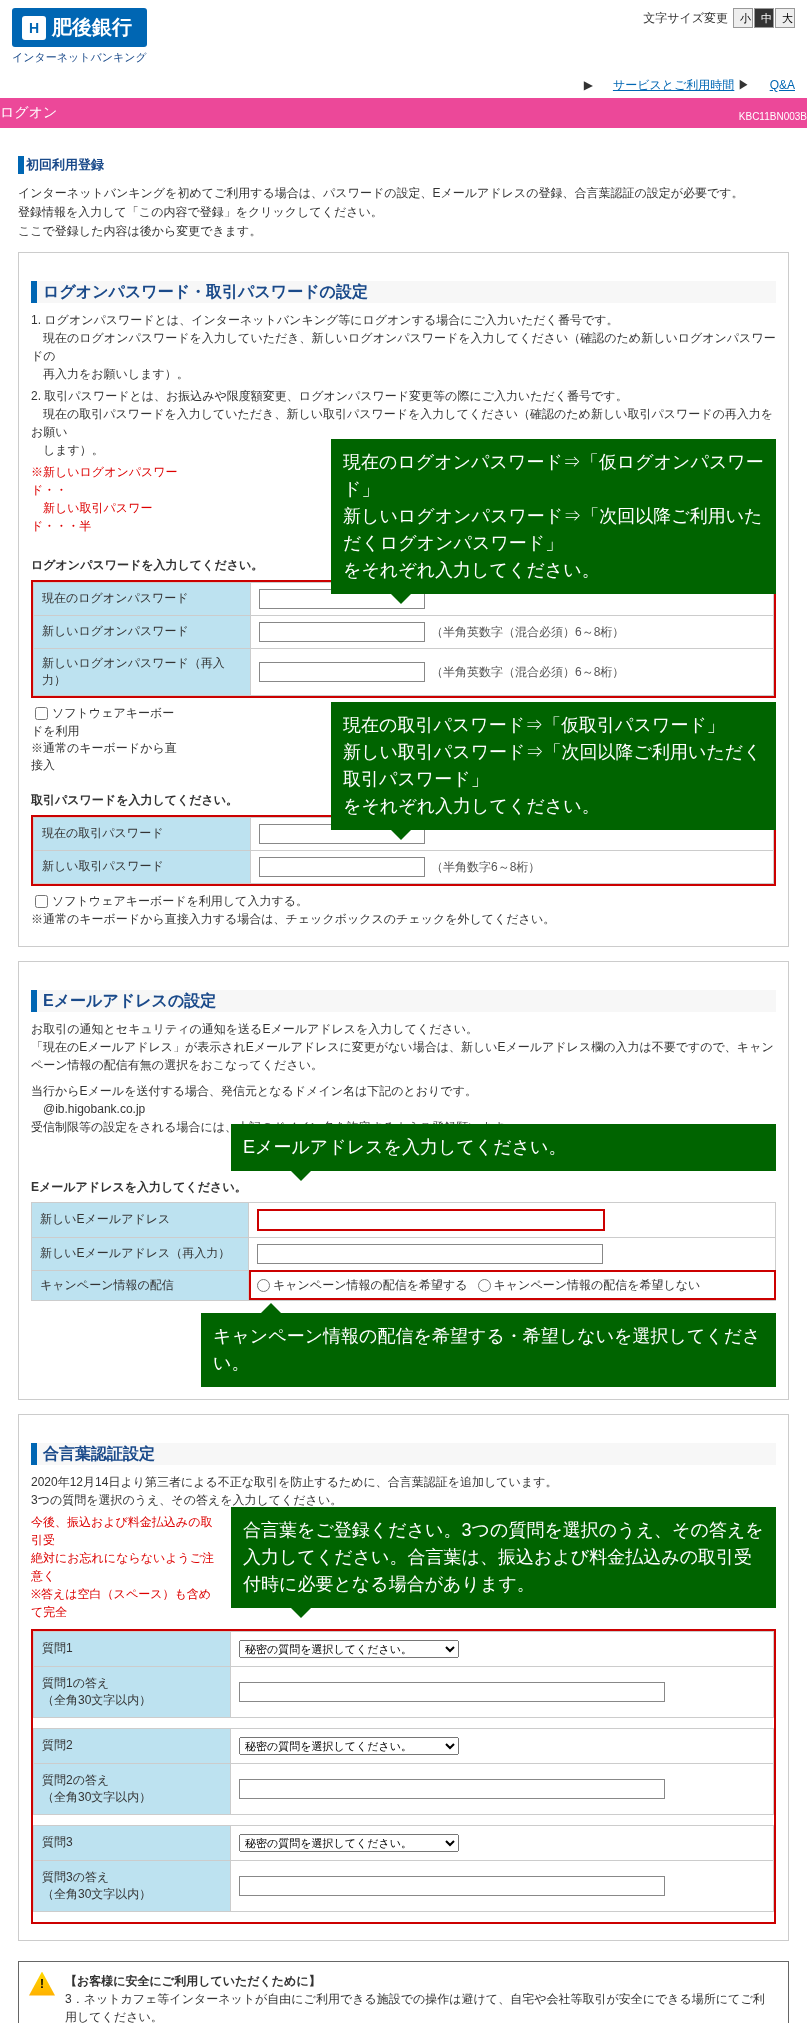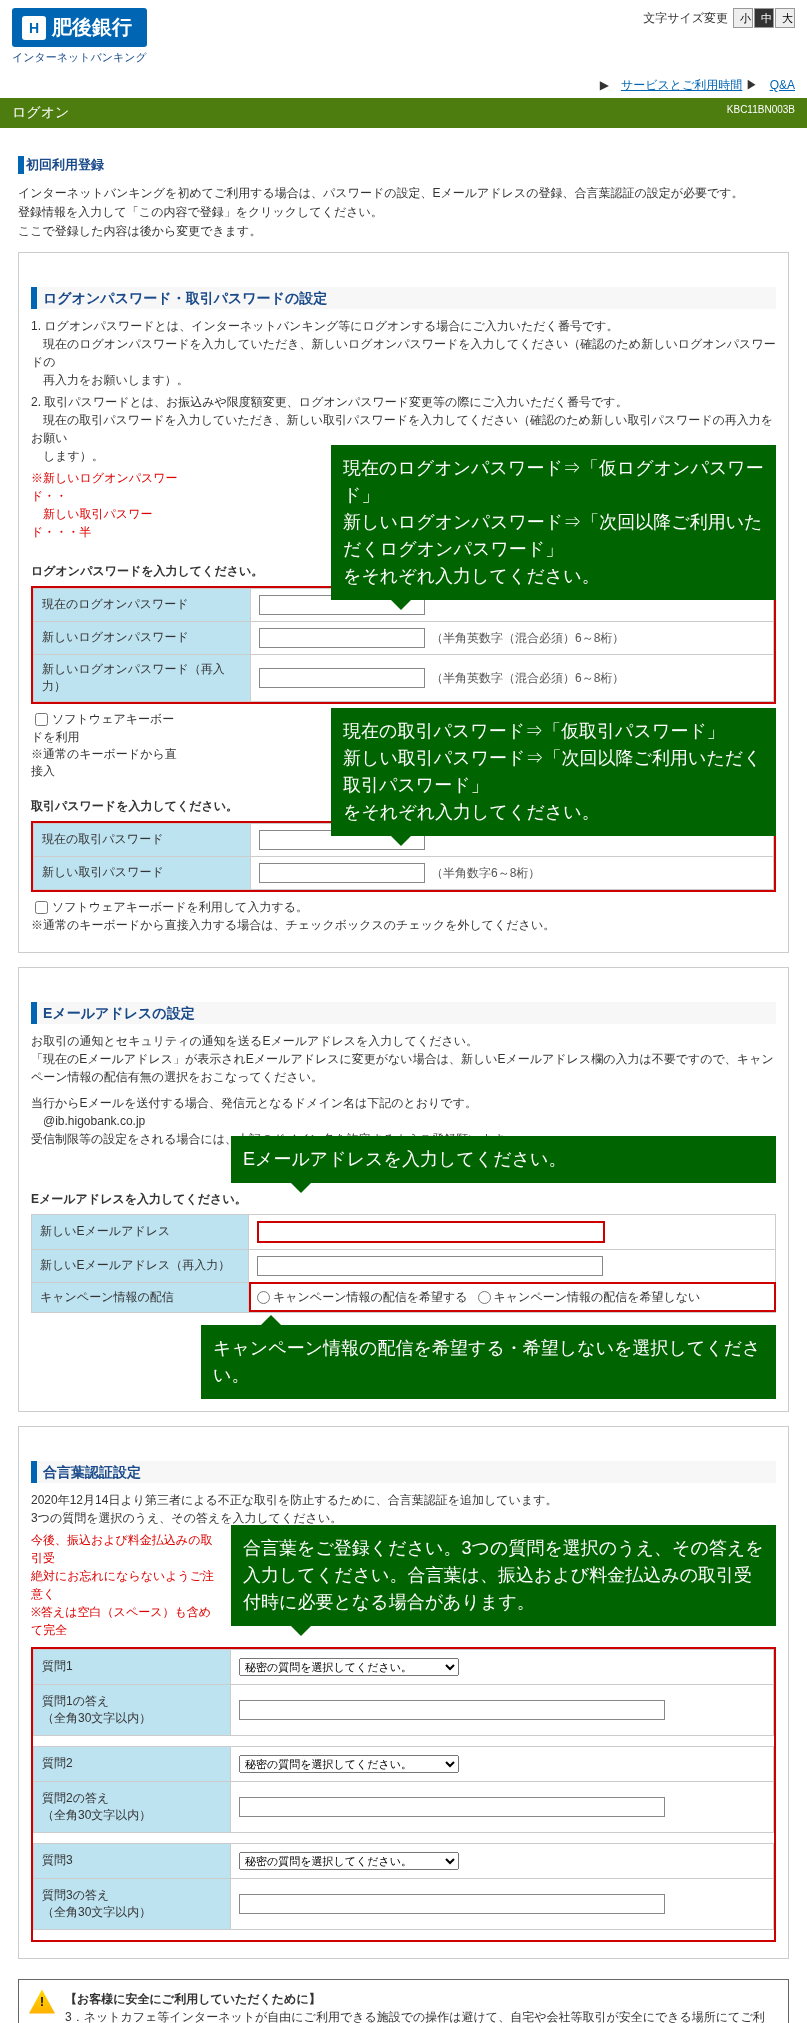--- a/index.html
+++ b/index.html
@@ -8,27 +8,27 @@
 .logo-area{display:flex;flex-direction:column}
 .logo-main{background:#0066b3;color:#fff;padding:6px 10px;display:flex;align-items:center;border-radius:3px}
 .logo-main .glyph{width:24px;height:24px;background:#fff;color:#0066b3;border-radius:3px;margin-right:6px;display:flex;align-items:center;justify-content:center;font-size:14px;font-weight:bold}
 .logo-main .name{font-size:20px;font-weight:bold}
 .logo-tag{font-size:11px;margin-top:3px;color:#1a4a8a}
 .fs-box{display:flex;align-items:center;font-size:12px}
 .fs-box span.lbl{margin-right:4px}
 .fs-box button{border:1px solid #999;background:#eee;width:20px;height:20px;font-size:11px;margin-left:1px;cursor:pointer}
 .fs-box button.active{background:#333;color:#fff}
 .top-links{text-align:right;padding:4px 12px;font-size:12px}
-.top-links a{color:#0066b3;text-decoration:underline;margin-left:12px;cursor:pointer}
-.title-bar{background:#4d7c0f;color:#fff;padding:6px 12px;display:flex;justify-content:space-between;align-items:flex-start;font-size:14px}
+.top-links a{color:#0066b3;text-decoration:underline;margin-left:20px;cursor:pointer}
+.title-bar{background:#ec4899;color:#fff;padding:6px 0;display:flex;justify-content:space-between;align-items:flex-end;font-size:14px}
 .title-bar .code{font-size:10px}
 .content{padding:10px 18px 20px}
 .sec-title{color:#1a4a8a;font-weight:bold;border-left:6px solid #0066b3;padding-left:2px;margin:18px 0 10px;font-size:13px}
 .intro{font-size:12px;line-height:1.6;margin:10px 0}
-.sub-title{color:#1a4a8a;font-weight:bold;border-left:6px solid #0066b3;padding-left:6px;margin:24px 0 8px;font-size:14px;background:#f7f7f7;line-height:22px}
+.sub-title{color:#1a4a8a;font-weight:bold;border-left:6px solid #0066b3;padding-left:6px;margin:18px 0 8px;font-size:16px;background:#f7f7f7;line-height:22px}
 .explain{font-size:12px;line-height:1.5;margin:4px 0}
 .red{color:#d00}
 .callout{background:#006400;color:#fff;padding:10px 12px;font-size:18px;line-height:1.5;position:relative}
 .callout.arrow-b:after{content:'';position:absolute;bottom:-10px;left:60px;border:10px solid transparent;border-top-color:#006400;border-bottom:none}
 .callout.arrow-t:before{content:'';position:absolute;top:-10px;left:60px;border:10px solid transparent;border-bottom-color:#006400;border-top:none}
 .callout.wide{margin-left:150px;margin-right:0}
 .frm-block{border:2px solid #c00;margin:6px 0 4px}
 .frm-block.noborder{border:none}
 table.frm{width:100%;border-collapse:collapse}
 table.frm td{border:1px solid #ccc;padding:6px 8px;font-size:12px;vertical-align:middle}

